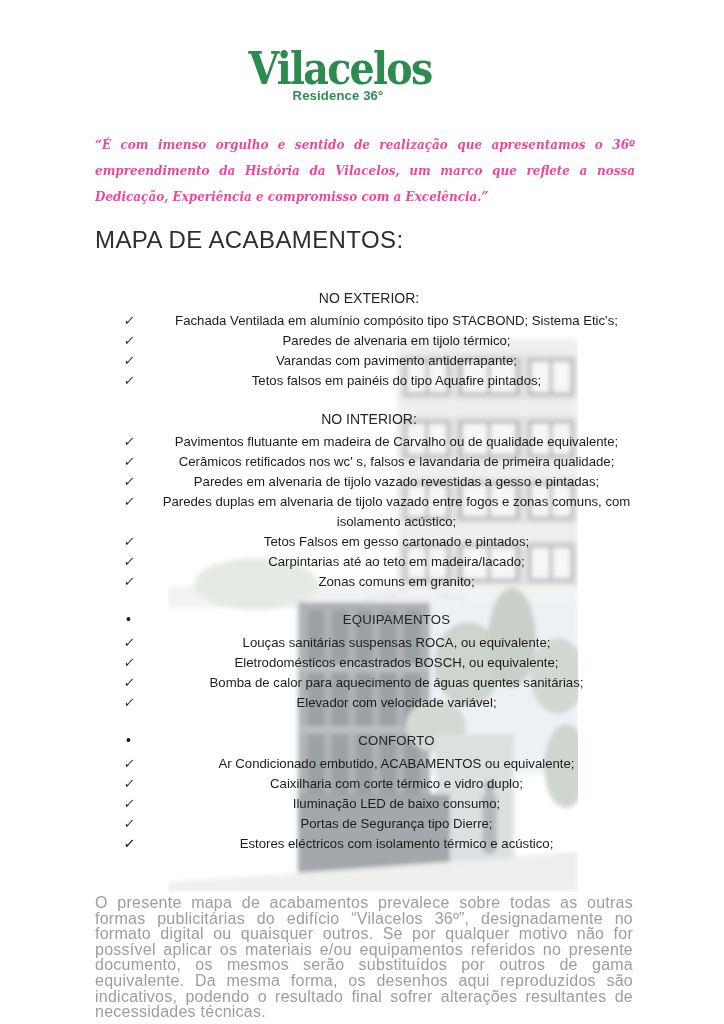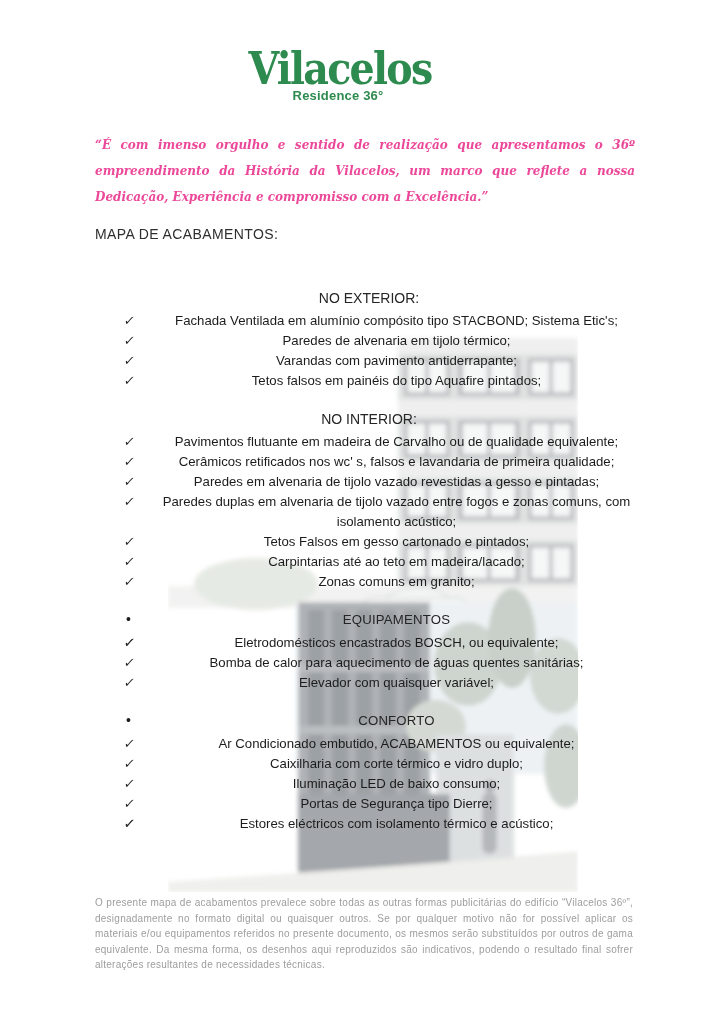--- a/index.html
+++ b/index.html
@@ -32,21 +32,21 @@
   
   .quote{
     position:absolute;left:95px;top:132px;width:540px;z-index:1;
     font-family:"DejaVu Serif",serif;font-style:italic;font-weight:700;
     font-size:12px;line-height:26px;color:#ec4899;
     text-align:justify;
   }
   
   .title{
     position:absolute;left:95px;top:226px;z-index:1;
-    font-size:14px;letter-spacing:.4px;color:#2e2e2e;font-weight:400;
+    font-size:24px;letter-spacing:.4px;color:#2e2e2e;font-weight:400;
   }
   
   .list{
     position:absolute;left:95px;top:288px;width:548px;z-index:1;
   }
   .section{margin:0 0 18px 0;text-align:center;}
   .sec-label{
     position:relative;
     font-size:14px;line-height:20px;color:#252525;margin-bottom:3px;
   }
@@ -58,21 +58,21 @@
     position:relative;padding-left:55px;
     font-size:13.2px;line-height:20px;color:#1c1c1c;
   }
   .item .check{
     position:absolute;left:29px;top:0;
     font-size:13px;color:#2a2a2a;transform:skewX(-10deg);
   }
   
   .disclaimer{
     position:absolute;left:95px;top:895px;width:538px;z-index:1;
-    font-size:10px;line-height:15.6px;letter-spacing:.25px;
+    font-size:16px;line-height:15.6px;letter-spacing:.25px;
     color:#9d9d9d;text-align:justify;
   }
 </style>
 </head>
 <body>
 
 <div class="page">
 
   <div class="render-bg">
     <svg width="410" height="558" viewBox="0 0 410 558" xmlns="http://www.w3.org/2000/svg" aria-hidden="true">
@@ -190,24 +190,24 @@
         <div class="item"><span class="check">✓</span><span>Pavimentos flutuante em madeira de Carvalho ou de qualidade equivalente;</span></div>
         <div class="item"><span class="check">✓</span><span>Cerâmicos retificados nos wc' s, falsos e lavandaria de primeira qualidade;</span></div>
         <div class="item"><span class="check">✓</span><span>Paredes em alvenaria de tijolo vazado revestidas a gesso e pintadas;</span></div>
         <div class="item"><span class="check">✓</span><span>Paredes duplas em alvenaria de tijolo vazado entre fogos e zonas comuns, com isolamento acústico;</span></div>
         <div class="item"><span class="check">✓</span><span>Tetos Falsos em gesso cartonado e pintados;</span></div>
         <div class="item"><span class="check">✓</span><span>Carpintarias até ao teto em madeira/lacado;</span></div>
         <div class="item"><span class="check">✓</span><span>Zonas comuns em granito;</span></div>
       </div>
       <div class="section bullet">
         <div class="sec-label"><span class="marker">•</span><span>EQUIPAMENTOS</span></div>
-        <div class="item"><span class="check">✓</span></div>
+        <div class="item"><span class="check">✓</span><span>Louças sanitárias suspensas ROCA, ou equivalente;</span></div>
         <div class="item"><span class="check">✓</span><span>Eletrodomésticos encastrados BOSCH, ou equivalente;</span></div>
         <div class="item"><span class="check">✓</span><span>Bomba de calor para aquecimento de águas quentes sanitárias;</span></div>
-        <div class="item"><span class="check">✓</span><span>Elevador com quaisquer variável;</span></div>
+        <div class="item"><span class="check">✓</span><span>Elevador com velocidade variável;</span></div>
       </div>
       <div class="section bullet">
         <div class="sec-label"><span class="marker">•</span><span>CONFORTO</span></div>
         <div class="item"><span class="check">✓</span><span>Ar Condicionado embutido, ACABAMENTOS ou equivalente;</span></div>
         <div class="item"><span class="check">✓</span><span>Caixilharia com corte térmico e vidro duplo;</span></div>
         <div class="item"><span class="check">✓</span><span>Iluminação LED de baixo consumo;</span></div>
         <div class="item"><span class="check">✓</span><span>Portas de Segurança tipo Dierre;</span></div>
         <div class="item"><span class="check">✓</span></div>
         <div class="item"><span class="check">✓</span><span>Estores eléctricos com isolamento térmico e acústico;</span></div>
       </div>

